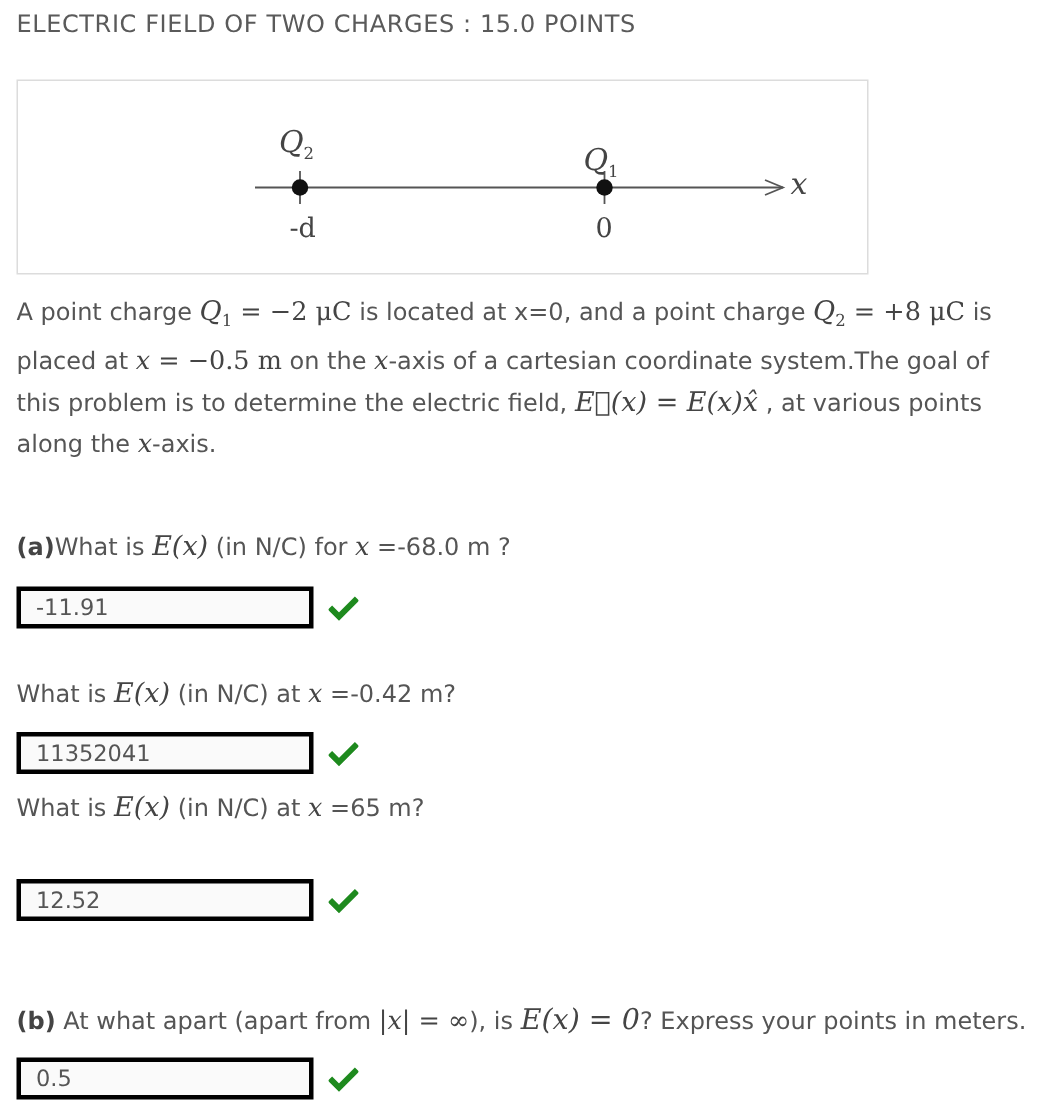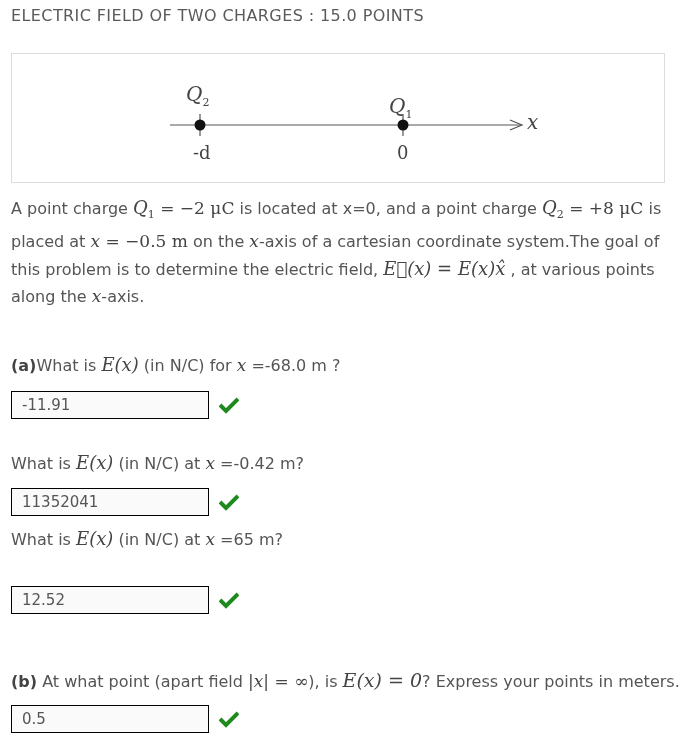--- a/index.html
+++ b/index.html
@@ -7,38 +7,38 @@
     width: 700px; height: 744px; overflow: hidden; position: relative;
     font-family: "DejaVu Sans", "Liberation Sans", sans-serif;
     color: #555555;
   }
   .title {
     position: absolute; left: 11px; top: 6px;
     font-size: 16px; letter-spacing: 0.4px; color: #5a5a5a;
     font-weight: normal;
   }
   .figure {
-    position: absolute; left: 11px; top: 53px; width: 654px; height: 130px;
+    position: absolute; left: 11px; top: 53px; width: 568px; height: 130px;
     border: 1px solid #dcdcdc; box-sizing: border-box; background: #fff; padding-left: 12px;
   }
   .figure svg { position: absolute; left: 0; top: 0; }
   .math { font-family: "DejaVu Serif", "Liberation Serif", serif; font-style: italic; color: #444; }
   .mrm { font-family: "DejaVu Serif", "Liberation Serif", serif; font-style: normal; color: #444; }
   .para {
     position: absolute; left: 11px; top: 194px; width: 680px;
     font-size: 16px; line-height: 27px; color: #555;
   }
   .q {
     position: absolute; left: 11px; font-size: 16px; color: #555; margin-top: 12px;
   }
   .q b { color: #444; }
   .answer-row { position: absolute; left: 11px; height: 30px; }
   .answer-input {
     position: absolute; left: 0; top: 0; width: 198px; height: 28px;
-    border: 1px solid #000000; box-sizing: border-box; background: #fafafa;
+    border: 3px solid #000000; box-sizing: border-box; background: #fafafa;
     font-family: "DejaVu Sans", "Liberation Sans", sans-serif;
     font-size: 15px; color: #555; padding: 0 10px; outline: none;
   }
   .check {
     position: absolute; left: 208px; top: 5px; width: 20px; height: 18px;
   }
   sub { font-size: 11px; }
 </style>
 </head>
 <body>
@@ -93,20 +93,20 @@
   <span>What is </span><span class="math" style="font-size:18px;">E(x)</span><span> (in N/C) at </span><span class="math" style="font-size:17px;">x</span><span> =65 m?</span>
 </div>
 <div class="answer-row" style="top:586px;">
   <input class="answer-input" type="text" value="12.52" style="">
   <svg class="check" viewBox="0 0 20 18">
       <path d="M1 9 L7 15 L19 3" fill="none" stroke="#1e8a1e" stroke-width="4" stroke-linejoin="miter"></path>
     </svg>
 </div>
 
 <div class="q" style="top:657px;">
-  <b>(b)</b><span> At what point (apart field </span><span class="math" style="font-size:17px;">|x| = ∞</span><span>), is </span><span class="math" style="font-size:19px;">E(x) = 0</span><span>? Express your points in meters.</span>
+  <b>(b)</b><span> At what apart (apart from </span><span class="math" style="font-size:17px;">|x| = ∞</span><span>), is </span><span class="math" style="font-size:19px;">E(x) = 0</span><span>? Express your points in meters.</span>
 </div>
 <div class="answer-row" style="top:705px;">
   <input class="answer-input" type="text" value="0.5" style="">
   <svg class="check" viewBox="0 0 20 18">
       <path d="M1 9 L7 15 L19 3" fill="none" stroke="#1e8a1e" stroke-width="4" stroke-linejoin="miter"></path>
     </svg>
 </div>
 
 </body></html>

